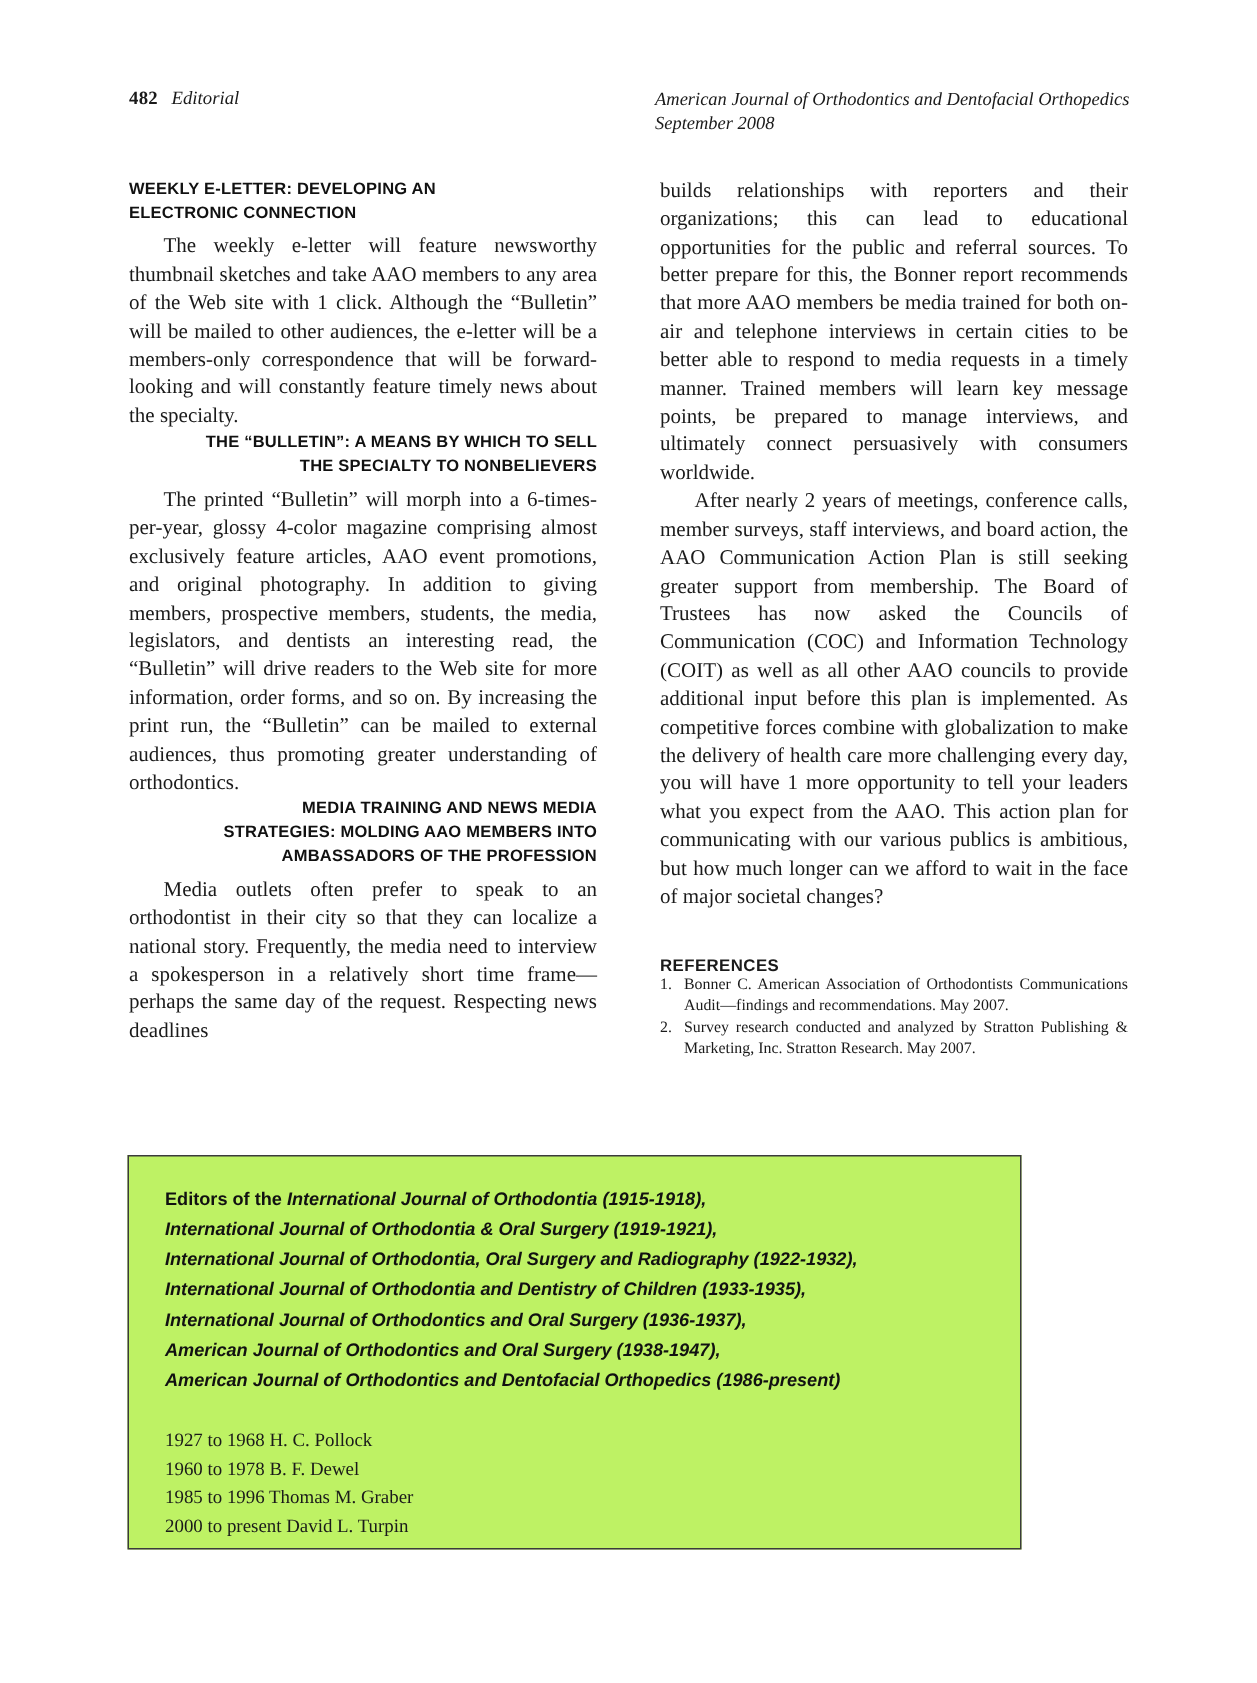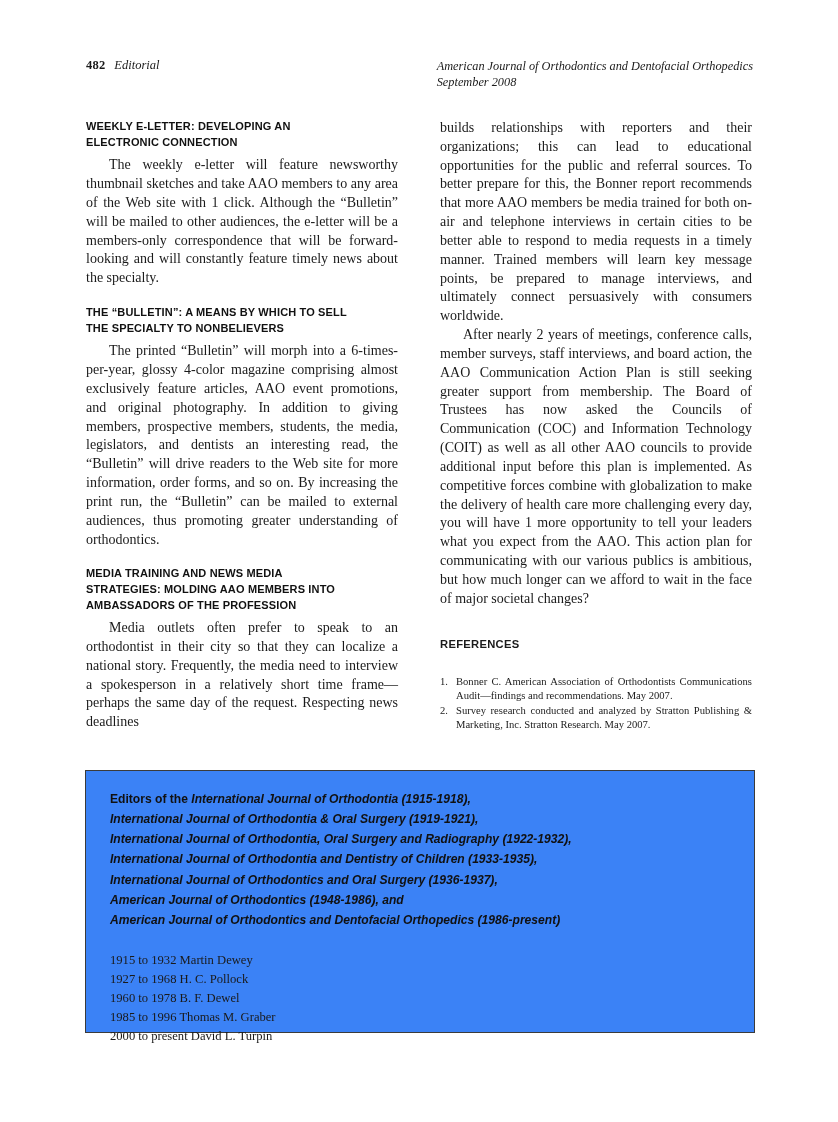--- a/index.html
+++ b/index.html
@@ -70,21 +70,22 @@
     font-family: "Liberation Sans", sans-serif;
     font-size: 11px;
     font-weight: bold;
     line-height: 1.42;
     letter-spacing: 0.15px;
     margin: 0 0 6px 0;
     color: #111;
     text-transform: none;
   }
   .col > h2.sec-head.spaced {
-    margin-top: 17px;
+    margin-top: 0;
+    text-align: right;
   }
 
   p.body {
     margin: 0;
     font-family: "Liberation Serif", serif;
     font-size: 14px;
     line-height: 1.345;
     text-align: justify;
     text-indent: 23px;
     hyphens: none;
@@ -92,21 +93,21 @@
   p.body + p.body {
     margin-top: 0;
   }
 
   
   .refs-head {
     font-family: "Liberation Sans", sans-serif;
     font-size: 11.2px;
     font-weight: bold;
     letter-spacing: 0.3px;
-    margin: 29px 0 25px 0;
+    margin: 29px 0 0 0;
   }
   ol.refs {
     margin: 0;
     padding: 0;
     list-style: none;
     font-size: 10.6px;
     line-height: 1.33;
   }
   ol.refs li {
     position: relative;
@@ -118,25 +119,25 @@
     position: absolute;
     left: 0;
     top: 0;
   }
 
   
   .editors-box {
     position: absolute;
     left: 85px;
     top: 770px;
-    width: 670px;
+    width: 596px;
     height: 263px;
     border: 1.4px solid #3b3b3b;
     box-sizing: border-box;
-    background: #3b82f6;
+    background: #bef264;
   }
   .editors-inner {
     padding: 18px 0 0 24px;
   }
   .editors-titles {
     font-family: "Liberation Sans", sans-serif;
     font-size: 12.1px;
     line-height: 1.665;
     font-weight: bold;
     color: #111;
@@ -215,25 +216,24 @@
   </div>
 
   <div class="editors-box">
     <div class="editors-inner">
       <div class="editors-titles">
         <div><span class="lead">Editors of the </span><span class="jt">International Journal of Orthodontia (1915-1918),</span></div>
         <div class="jt">International Journal of Orthodontia &amp; Oral Surgery (1919-1921),</div>
         <div class="jt">International Journal of Orthodontia, Oral Surgery and Radiography (1922-1932),</div>
         <div class="jt">International Journal of Orthodontia and Dentistry of Children (1933-1935),</div>
         <div class="jt">International Journal of Orthodontics and Oral Surgery (1936-1937),</div>
-        <div class="jt">American Journal of Orthodontics (1948-1986), and</div>
+        <div class="jt">American Journal of Orthodontics and Oral Surgery (1938-1947),</div>
         <div class="jt">American Journal of Orthodontics and Dentofacial Orthopedics (1986-present)</div>
       </div>
       <div class="editors-list">
-        <div>1915 to 1932 Martin Dewey</div>
         <div>1927 to 1968 H. C. Pollock</div>
         <div>1960 to 1978 B. F. Dewel</div>
         <div>1985 to 1996 Thomas M. Graber</div>
         <div>2000 to present David L. Turpin</div>
       </div>
     </div>
   </div>
 
 </div>
 

